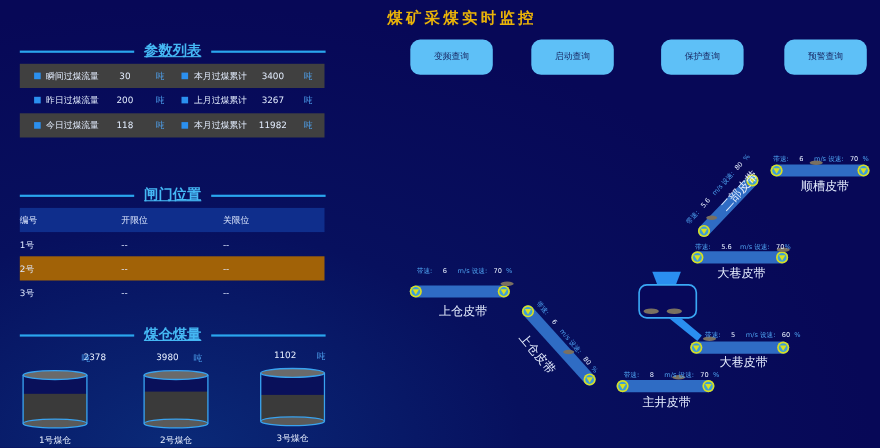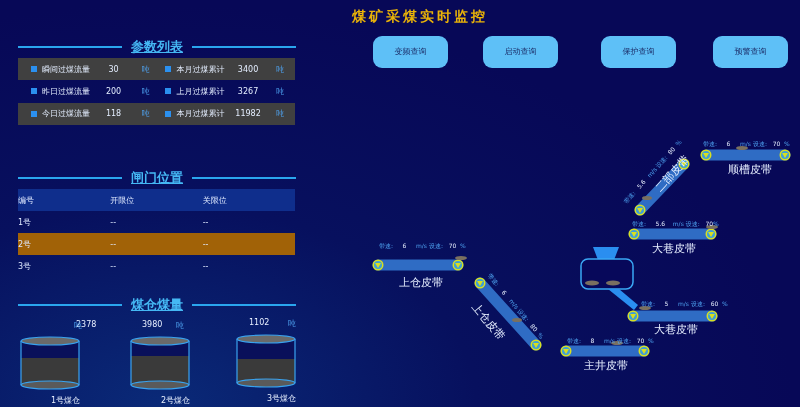--- a/index.html
+++ b/index.html
@@ -38,21 +38,21 @@
   .grow { display: flex; height: 22px; align-items: center; }
   .grow.head { background: #0f2e8c; }
   .grow.band { background: #a16207; }
   .grow span { flex: 1; text-align: left; color: #dfe9ff; }
   
   .bin { position: absolute; width: 60px; }
   .bin .amount { position: absolute; top: 0; left: 0; width: 100%; font-size: 8px; color: #e8f0ff; }
   .bin .amount .num { position: absolute; left: 0; }
   .bin .amount .unit { position: absolute; right: 6px; color: #4ea2f0; }
   .cyl { position: absolute; top: 15px; left: 0; width: 60px; height: 56px; }
-  .bin .name { position: absolute; top: 75px; width: 100%; text-align: right; font-size: 8px; color: #e8f0ff; }
+  .bin .name { position: absolute; top: 75px; width: 100%; text-align: center; font-size: 8px; color: #e8f0ff; }
   
   .qbtn {
     position: absolute; top: 36px; width: 75px; height: 32px; border-radius: 9px;
     background: #5ec0f7; color: #1a2a66; font-size: 8px; text-align: center; line-height: 18px;
     border: none; cursor: pointer; font-family: "DejaVu Sans", sans-serif;
   }
   
   .belt-label { position: absolute; font-size: 11px; color: #e6eeff; white-space: nowrap; }
   .speed { position: absolute; font-size: 6px; white-space: nowrap; color: #4ea2f0; }
   .speed .w { color: #e8f0ff; }

